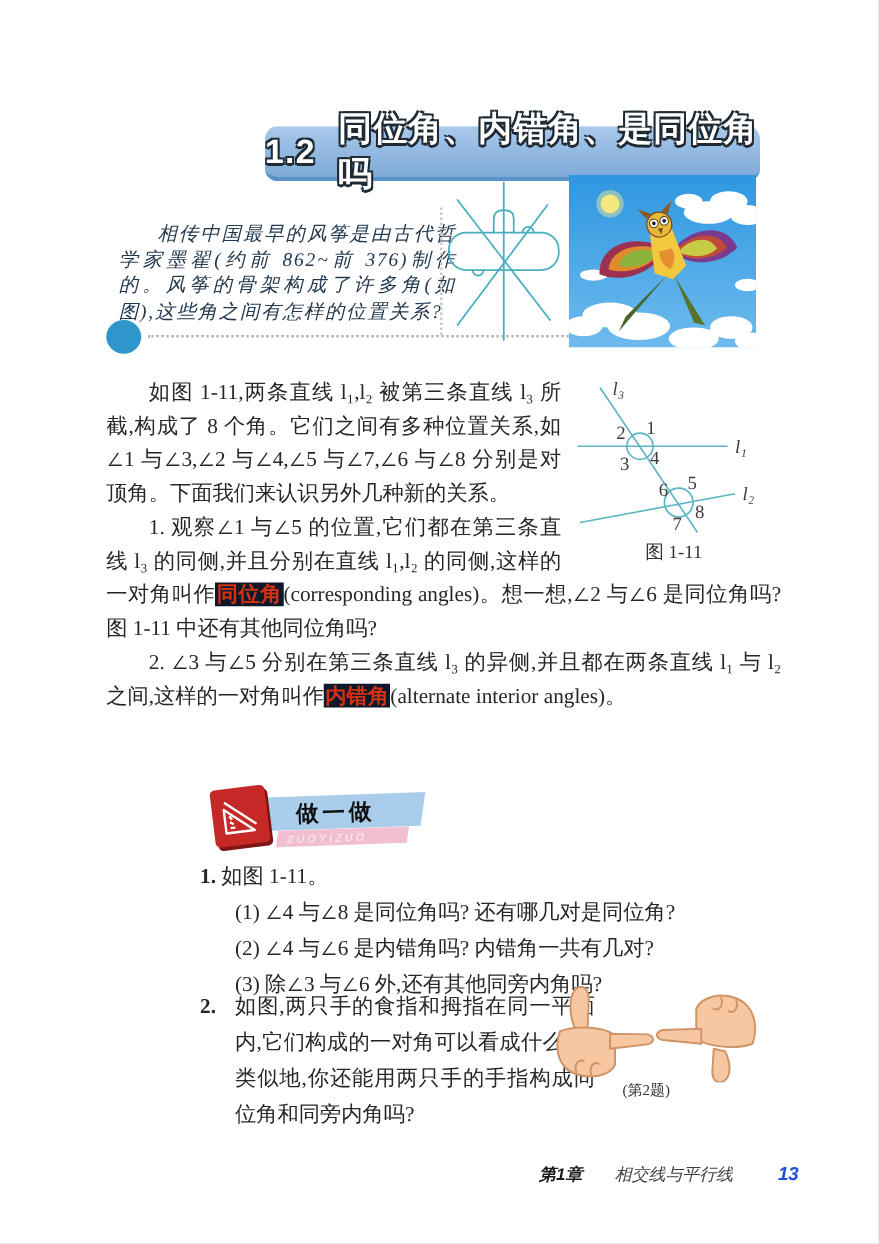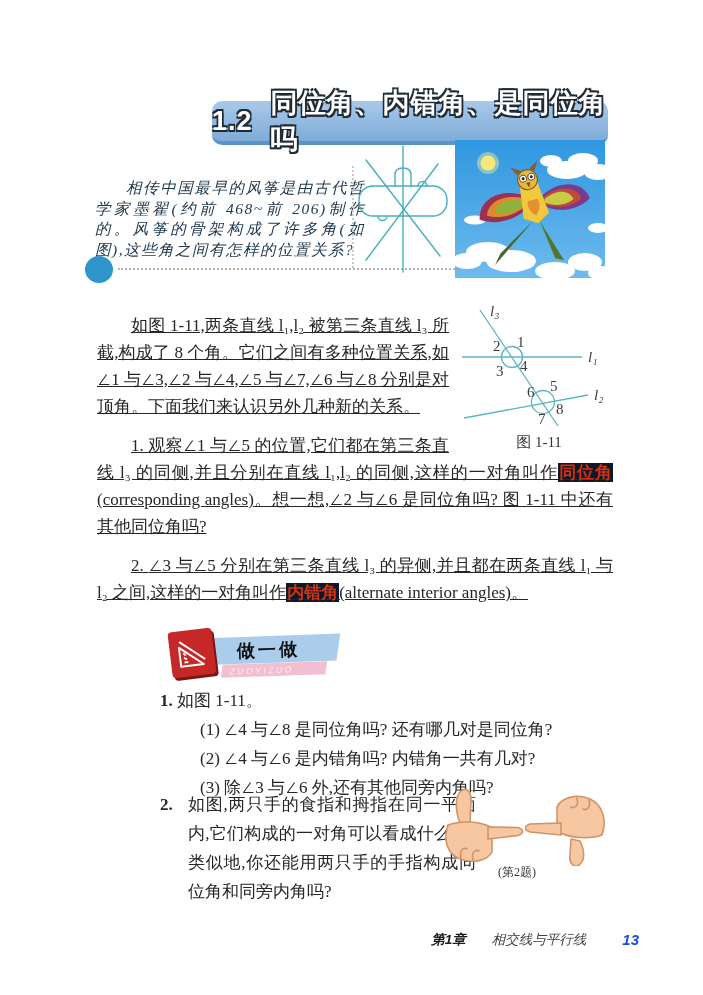--- a/index.html
+++ b/index.html
@@ -28,21 +28,21 @@
           border-top:2.5px dotted #b5b5b5;}
   .blue-dot{position:absolute;left:85px;top:256px;width:28px;height:27px;
           border-radius:50%;background:#2f96cc;}
   .kite-sketch{position:absolute;left:354px;top:142px;width:98px;height:134px;}
   .kite-photo{position:absolute;left:455px;top:140px;width:150px;height:138px;}
   .kite-photo svg{display:block;width:150px;height:138px;}
 
   
   .main{position:absolute;left:85px;top:300px;width:540px;
         font-size:17px;line-height:27px;text-align:justify;}
-  .para{margin:12px;text-indent:2em;text-decoration:underline;}
+  .para{margin:0;text-indent:2em;}
   .hl{background:#0f172a;color:#d2320f;font-weight:bold;padding:0 1px;}
   .figbox{float:right;width:172px;height:158px;margin-left:4px;position:relative;
           text-align:center;}
   .figbox svg{display:block;width:170px;height:132px;margin:0 auto;}
   .figcap{font-size:15px;line-height:20px;text-indent:0;color:#333;}
   .fig-num{font-size:15px;fill:#3c3c3c;font-family:"Liberation Serif",serif;}
   .fig-lab{font-size:15px;fill:#3c3c3c;font-style:italic;font-family:"Liberation Serif",serif;}
 
   
   .badge{position:absolute;left:170px;top:630px;width:210px;height:52px;}
@@ -55,21 +55,21 @@
         background:#f2bed1;transform:skewX(-10deg) rotate(-2deg);
         font-family:"Liberation Sans",sans-serif;font-size:8.5px;color:#fdeef4;
         letter-spacing:2.5px;display:flex;align-items:center;padding-left:8px;box-sizing:border-box;}
   .badge-icon{position:absolute;left:0;top:0;width:44px;height:46px;
         background:#c62828;border-radius:4px;transform:rotate(-7deg);
         box-shadow:2px 3px 0 #7e1414;display:flex;align-items:center;justify-content:center;}
 
   
   .q1{position:absolute;left:160px;top:686px;width:450px;font-size:17px;line-height:29px;}
   .q1 .lead b,.qnum{font-family:"Liberation Serif",serif;}
-  .q1 .sub{margin-left:40px;}
+  .q1 .sub{margin-left:28px;}
   .q2{position:absolute;left:160px;top:790px;width:316px;font-size:17px;line-height:29px;text-align:justify;}
   .q2 .qnum{position:absolute;left:0;top:0;font-weight:bold;}
   .q2 .q2text{margin-left:28px;}
   .hands{position:absolute;left:438px;top:782px;width:174px;height:84px;}
   .hands-cap{position:absolute;left:498px;top:864px;width:120px;font-size:12px;color:#333;}
 
   
   .footer{position:absolute;right:64px;top:931px;font-family:"Liberation Sans",sans-serif;
         font-size:13.5px;display:flex;align-items:flex-start;gap:26px;font-style:italic;}
   .f-ch{font-weight:bold;color:#1c1c1c;}
@@ -79,21 +79,21 @@
 </head>
 <body>
 
 <div class="page">
 
   <div class="banner">
     <span>1.2</span>
     <span>同位角、内错角、是同位角吗</span>
   </div>
 
-  <div class="intro-text">相传中国最早的风筝是由古代哲学家墨翟(约前 468~前 206)制作的。风筝的骨架构成了许多角(如图),这些角之间有怎样的位置关系?</div>
+  <div class="intro-text">相传中国最早的风筝是由古代哲学家墨翟(约前 862~前 376)制作的。风筝的骨架构成了许多角(如图),这些角之间有怎样的位置关系?</div>
   <div class="intro-vline"></div>
   <div class="intro-dots"></div>
   <div class="blue-dot"></div>
 
   <svg class="kite-sketch" viewBox="0 0 98 134">
     <g stroke="#49aebf" stroke-width="1.4" fill="none" stroke-linecap="round">
       <line x1="49" y1="4" x2="49" y2="130"></line>
       <line x1="12" y1="18" x2="86" y2="114"></line>
       <line x1="84" y1="22" x2="12" y2="118"></line>
       <rect x="5" y="44" width="88" height="30" rx="14"></rect>

